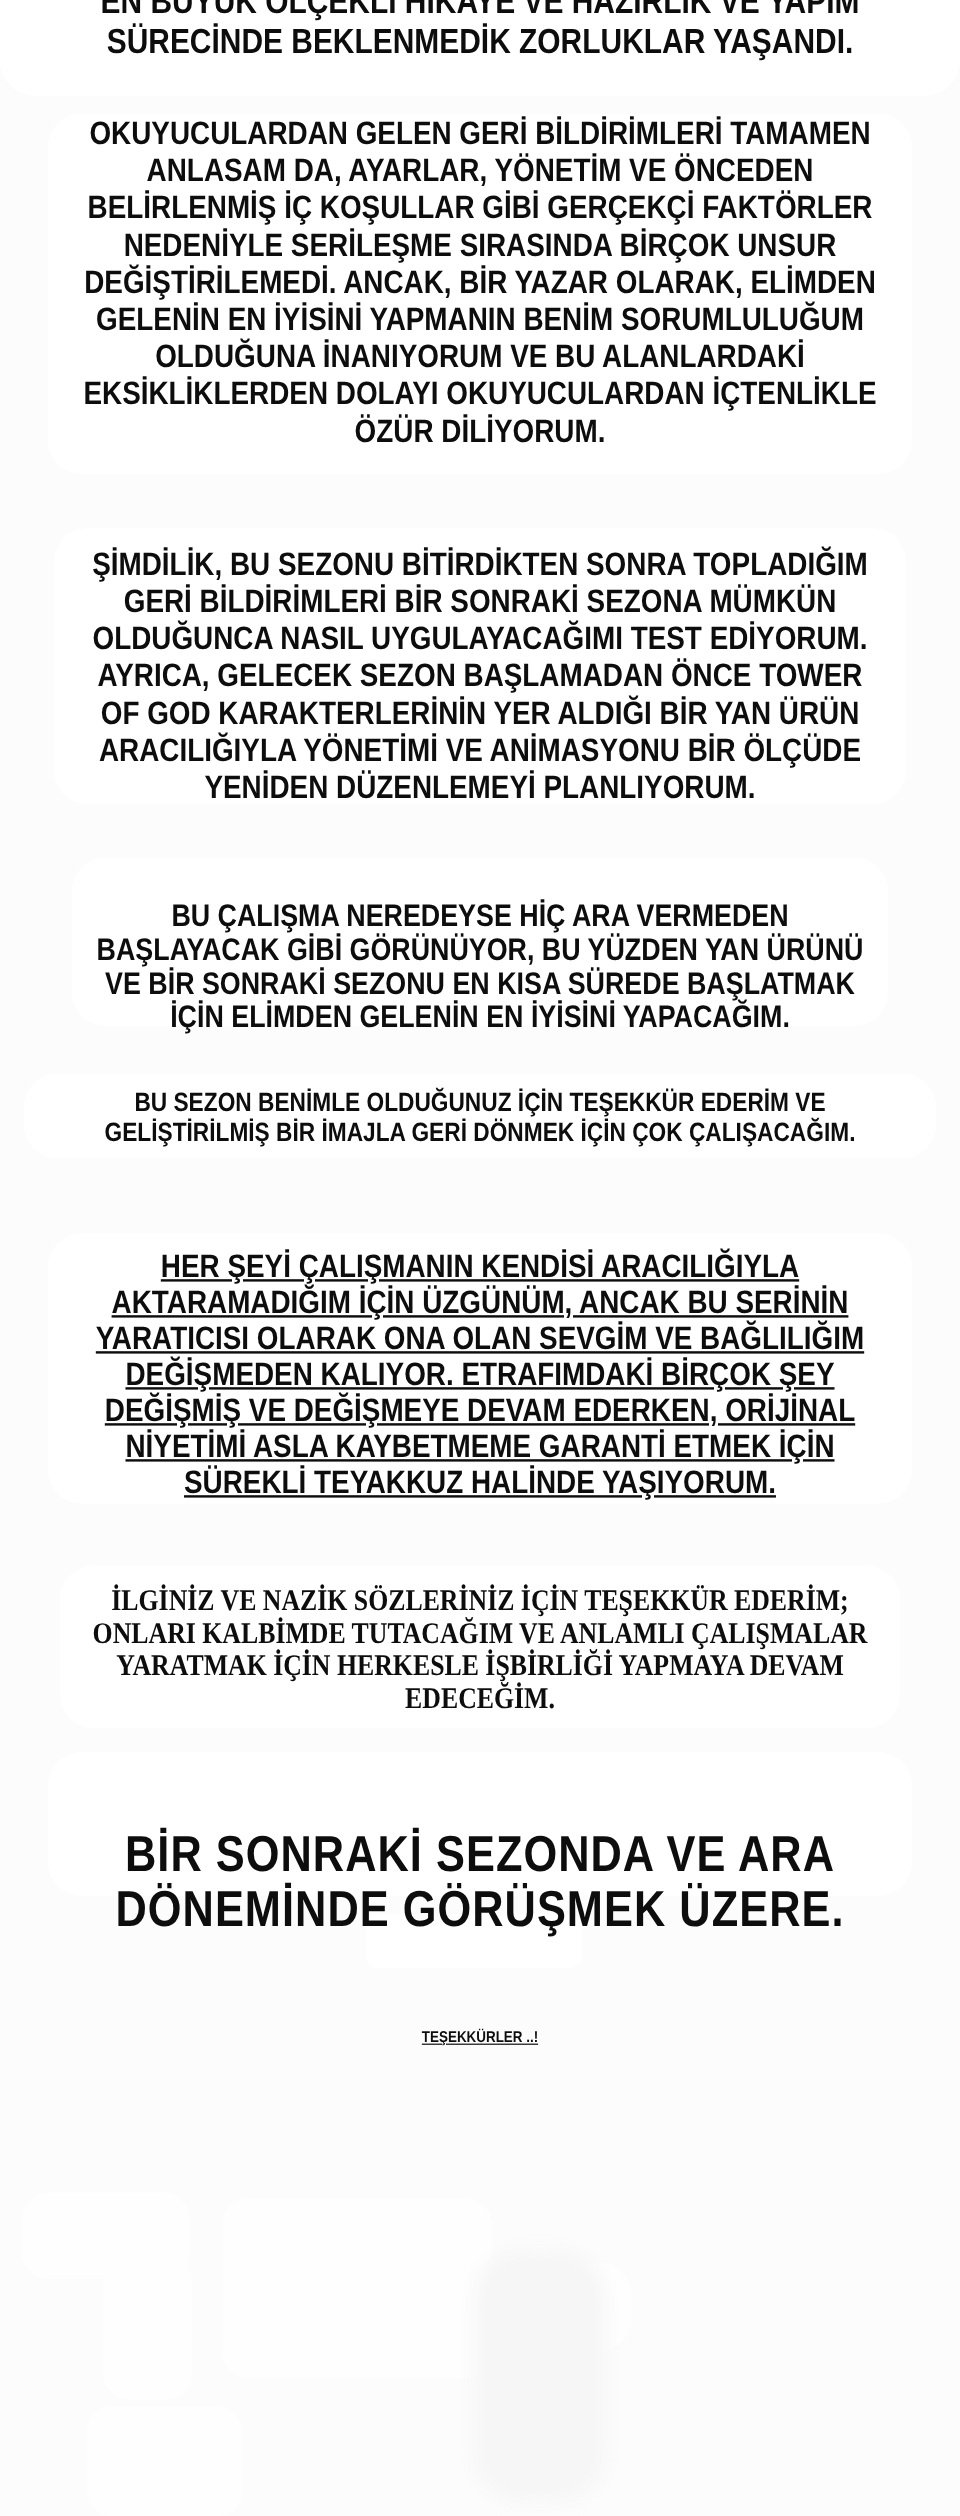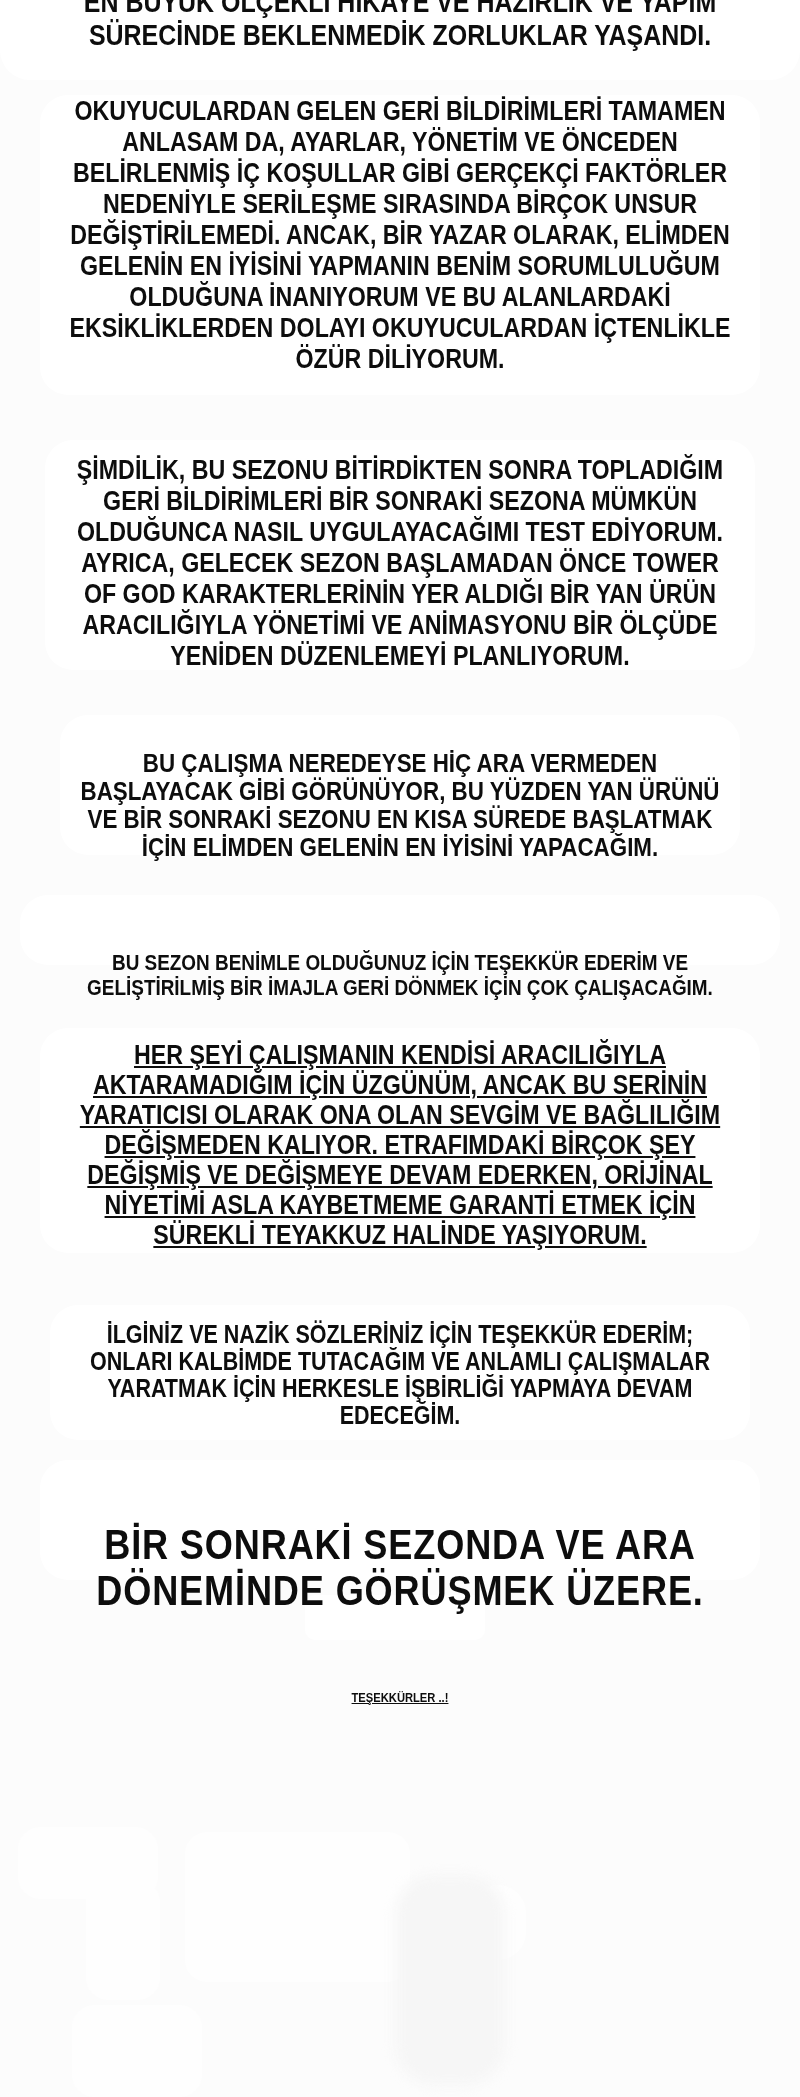--- a/index.html
+++ b/index.html
@@ -18,23 +18,23 @@
     margin: 0;
   }
   .block .line {
     display: block; white-space: nowrap;
     transform: scaleX(0.86); transform-origin: center;
   }
   .b-top   { top: -14px; font-size: 29px; line-height: 33px; }
   .b-2     { top: 96px; font-size: 27px; line-height: 31px; }
   .b-3     { top: 455px; font-size: 27px; line-height: 31px; }
   .b-4     { top: 728px; font-size: 26px; line-height: 28px; margin-top: 21px; }
-  .b-5     { top: 906px; font-size: 22px; line-height: 25px; margin-top: 44px; }
+  .b-5     { top: 906px; font-size: 22px; line-height: 25px; }
   .b-6     { top: 1040px; font-size: 27px; line-height: 30px; text-decoration: underline; }
-  .b-7     { top: 1321px; font-size: 25px; line-height: 27px; }
+  .b-7     { top: 1321px; font-size: 25px; line-height: 27px; font-family: Liberation Serif, serif; }
   .b-end   { top: 1476px; font-size: 42px; line-height: 46px; letter-spacing: 1px; margin-top: 46px; }
   .b-thanks{ top: 1690px; font-size: 13px; line-height: 16px; text-decoration: underline; }
   .ghost {
     position: absolute; background: #fefefe; border-radius: 22px;
   }
   .ghost-dark {
     position: absolute; background: #f6f6f6; border-radius: 40px; filter: blur(6px);
   }
 </style>
 </head>

